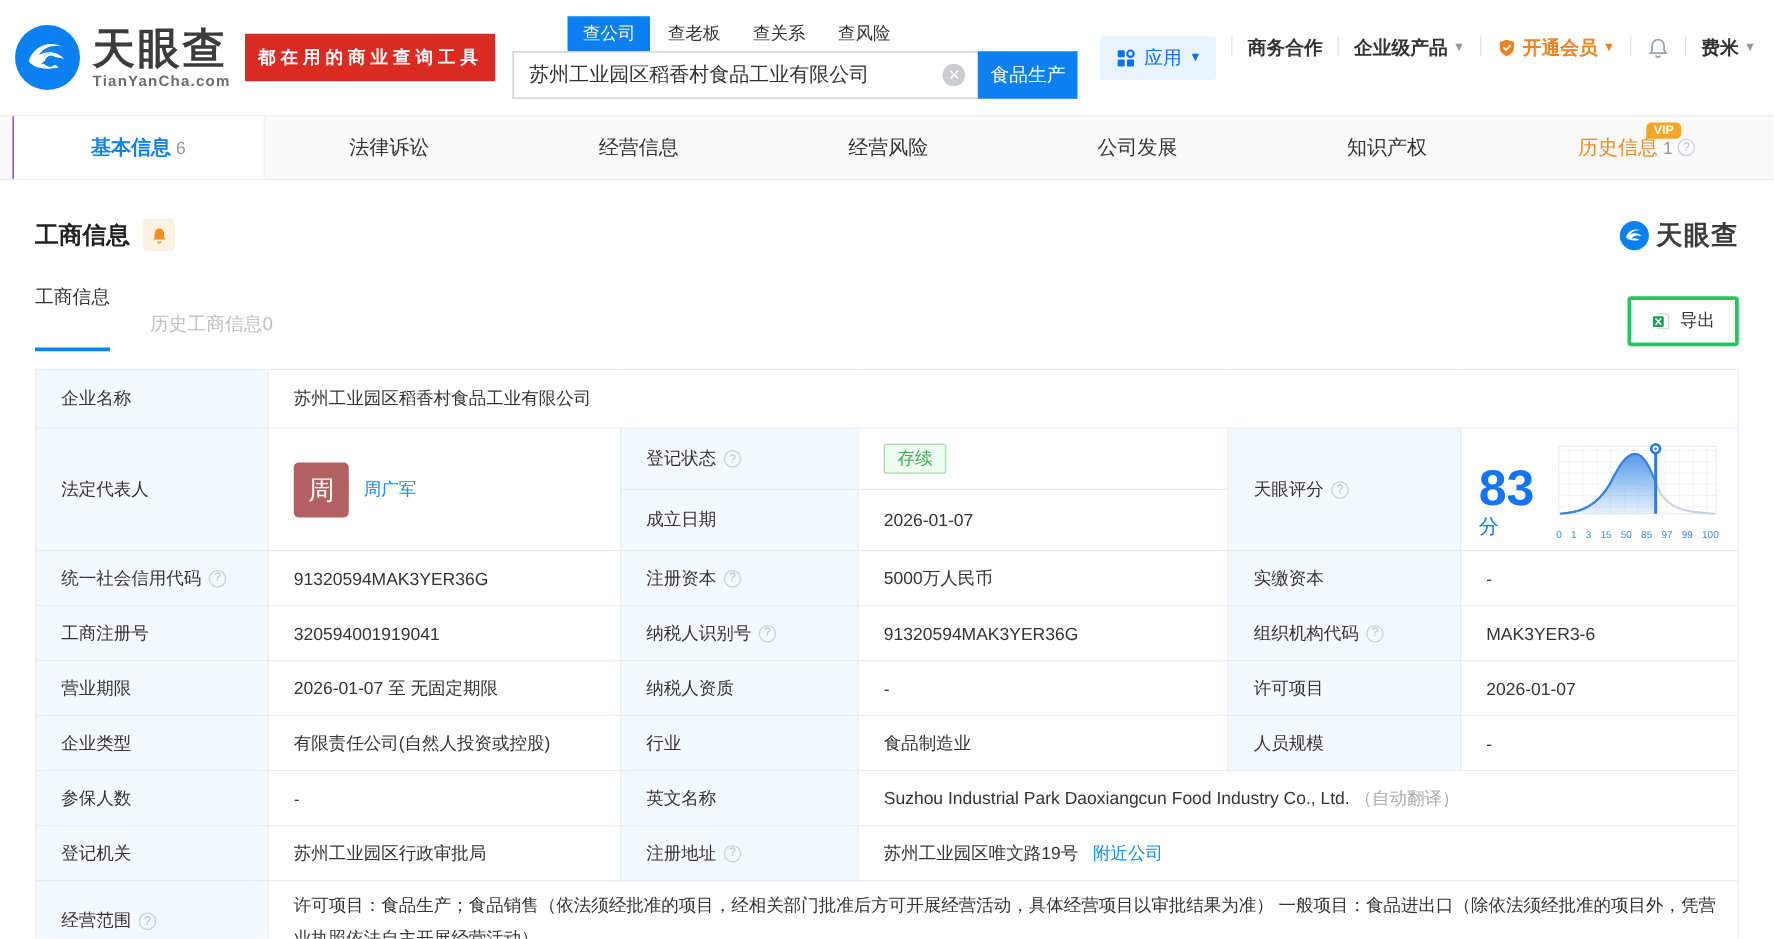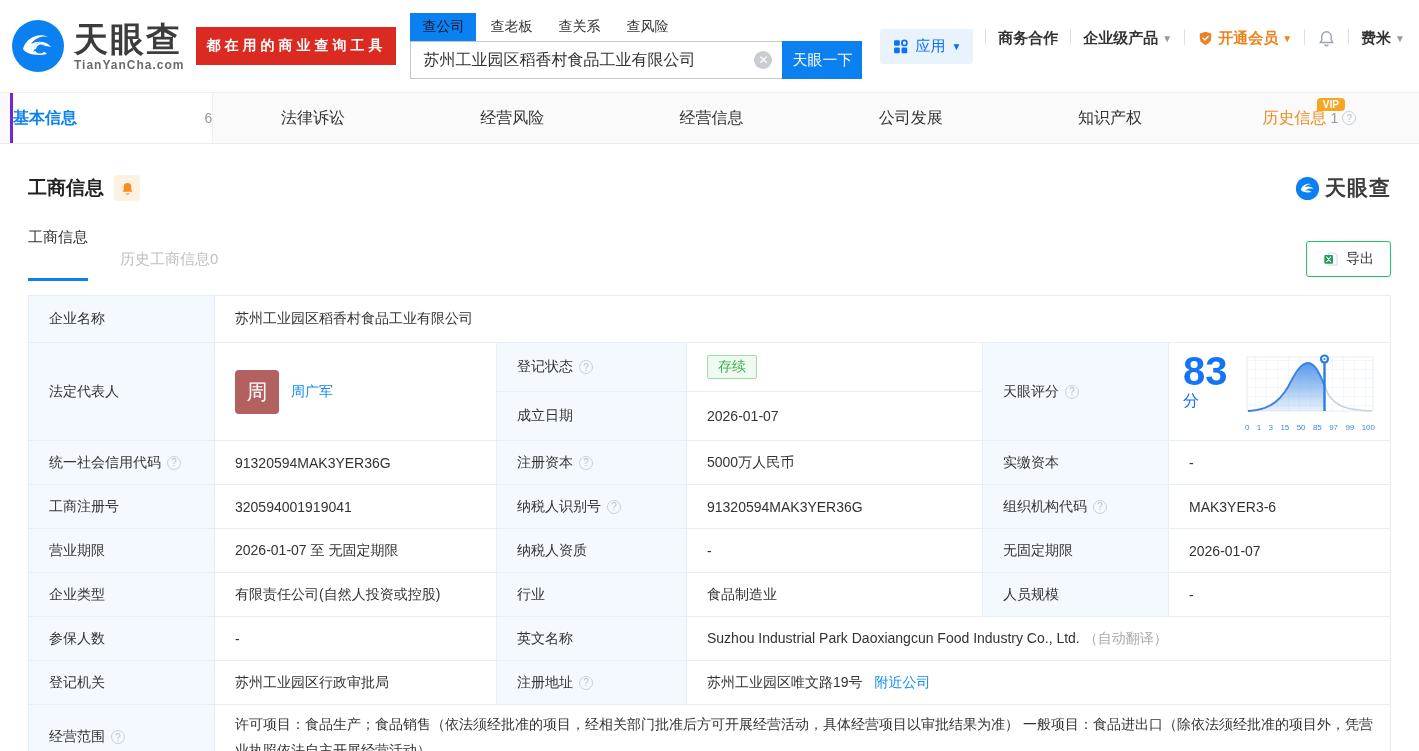--- a/index.html
+++ b/index.html
@@ -13,72 +13,72 @@
   .logo { display:flex; align-items:center; gap:8px; cursor:pointer; }
   .logo-text { display:flex; flex-direction:column; line-height:1; }
   .logo-cn { font-size:34px; font-weight:bold; color:#3c3c3c; letter-spacing:2px; }
   .logo-en { font-size:12px; font-weight:bold; color:#6b6b6b; margin-top:3px; letter-spacing:1px; }
   .slogan { background:#da2a22; color:#fff; margin-left:12px; padding:8px 10px; line-height:1.55; text-align:center; }
   .slogan .l1 { font-size:14px; letter-spacing:4px; font-weight:bold; }
   .slogan .l2 { font-size:14px; font-weight:bold; letter-spacing:0.5px; }
   .search-area { margin-left:14px; width:452px; }
   .search-tabs { display:flex; align-items:flex-end; gap:2px; height:28px; }
   .search-tab { font-size:14px; color:#333; padding:5px 12px; cursor:pointer; }
-  .search-tab.active { background:#0b80f0; color:#0f172a; }
+  .search-tab.active { background:#0b80f0; color:#fef9c3;margin-left:44px; }
   .search-row { display:flex; height:38px; }
   .search-input-wrap { position:relative; flex:1; }
   .search-input { width:100%; height:38px; border:1px solid #c7c7c7; border-right:none; padding:0 34px 0 12px; font-size:16px; color:#333; outline:none; font-family:inherit; }
   .clear-icon { position:absolute; right:10px; top:10px; width:18px; height:18px; border-radius:50%; background:#c9ccd1; color:#fff; font-size:12px; line-height:18px; text-align:center; cursor:pointer; }
   .search-btn { width:80px; height:38px; background:#0b80f0; color:#fff; border:none; font-size:15px; cursor:pointer; font-family:inherit; }
   .top-nav { display:flex; align-items:flex-start; margin-left:auto; gap:0; white-space:nowrap; }
   .nav-chip { display:flex; align-items:center; gap:6px; background:#e9f3fe; color:#0b70f5; padding:8px 12px; border-radius:3px; font-size:15px; cursor:pointer; }
   .nav-sep { width:1px; height:16px; background:#e0e0e0; margin:0 12px; }
   .nav-item { font-size:15px; color:#333; cursor:pointer; display:flex; align-items:center; gap:4px;font-weight:bold; }
   .nav-item.vip { color:#ee8220; font-weight:bold; }
   .caret { font-size:10px; color:#999; }
   .caret.blue { color:#0b70f5; }
   .caret.orange { color:#ee8220; }
   
   .tabbar { height:52px; background:#fafafa; border-top:1px solid #f0f0f0; border-bottom:1px solid #ececec; display:flex; padding:0 10px; }
   .mtab { flex:1; display:flex; align-items:center; justify-content:center; font-size:16px; color:#333; cursor:pointer; position:relative; gap:4px; }
-  .mtab.active { background:#fff; color:#0b80f0; font-weight:bold; border-left:3px solid #6d28d9; border-right:1px solid #f0f0f0;justify-content:space-between; }
+  .mtab.active { background:#fff; color:#0b80f0; font-weight:bold; border-left:1px solid #6d28d9; border-right:1px solid #f0f0f0; }
   .mtab .cnt { font-size:14px; color:#999; font-weight:normal; }
   .mtab.history { color:#ee8a1e; }
   .vip-badge { position:absolute; top:5px; right:64px; background:#f5a623; color:#fff; font-size:10px; font-weight:bold; padding:1px 6px; border-radius:4px 4px 4px 0; }
   .qicon { display:inline-flex; align-items:center; justify-content:center; width:14px; height:14px; border:1px solid #c9d0da; border-radius:50%; color:#b9c2cd; font-size:10px; cursor:pointer; vertical-align:middle; }
   .qicon::after { content:"?"; }
   
   .content { padding:0 28px; }
   .sec-head { margin-top:30px; display:flex; align-items:center; justify-content:space-between; }
   .sec-title-wrap { display:flex; align-items:center; gap:10px; }
   .sec-title { font-size:19px; font-weight:bold; color:#222; }
   .bell-chip { width:26px; height:26px; border-radius:4px; background:#fdf1e2; display:flex; align-items:center; justify-content:center; cursor:pointer; }
   .watermark { display:flex; align-items:center; gap:5px; }
   .watermark .wm-text { font-size:21px; font-weight:bold; color:#3c3c3c; letter-spacing:1px; }
   .subtab-row { margin-top:26px; display:flex; align-items:flex-end; justify-content:space-between; }
   .subtabs { display:flex; gap:32px; }
   .subtab { font-size:15px; padding-bottom:12px; position:relative; cursor:pointer; }
   .subtab.active { color:#333; }
   .subtab.active::after { content:""; position:absolute; left:0; right:0; bottom:0; height:3px; background:#0b80f0; }
   .subtab.dim { color:#c0c0c0;margin-top:22px; }
-  .export-btn { display:flex; align-items:center; gap:7px; border:1px solid #22c55e; border-radius:3px; background:#fff; padding:8px 16px; font-size:14px; color:#333; cursor:pointer; font-family:inherit; margin-bottom:4px; }
+  .export-btn { display:flex; align-items:center; gap:7px; border:3px solid #22c55e; border-radius:3px; background:#fff; padding:8px 16px; font-size:14px; color:#333; cursor:pointer; font-family:inherit; margin-bottom:4px; }
   
   table.info { width:100%; border-collapse:collapse; table-layout:fixed; margin-top:14px; font-size:14px; }
   table.info td { border:1px solid #e5eef7; padding:6px 14px 6px 20px; color:#333; vertical-align:middle; word-break:break-all; }
   td.lbl { background:#f3f9fe; color:#555; }
   td.lbl .qicon { margin-left:6px; }
   tr.h44 td { height:44px; }
   tr.h46 td { height:47px; }
   td.scope-val { line-height:26px; padding-top:10px; padding-bottom:10px; }
   .green-badge { display:inline-block; background:#effaf0; border:1px solid #9fdcab; color:#3dae52; font-size:14px; padding:2px 10px; border-radius:2px;font-family:Liberation Mono, monospace; }
   .rep-cell { display:flex; align-items:center; gap:12px; }
   .avatar { width:44px; height:44px; border-radius:4px; background:#b36060; color:#fff; font-size:21px; display:flex; align-items:center; justify-content:center; }
   a.blue-link { color:#128bed; text-decoration:none; cursor:pointer; }
   .gray-note { color:#aaa; }
-  .score-cell { display:flex; align-items:flex-start; gap:14px; padding:4px 8px; }
+  .score-cell { display:flex; align-items:flex-end; gap:14px; padding:4px 8px; }
   .score-num { font-size:40px; font-weight:bold; color:#1374f6; line-height:1; }
   .score-unit { font-size:16px; color:#1374f6; }
   .score-chart { width:132px; }
   .score-ticks { display:flex; justify-content:space-between; font-size:8px; color:#3e8ae8; margin-top:1px; padding:0 1px; }
 </style>
 </head>
 <body>
 
 <div class="header">
   <div class="logo">
@@ -103,21 +103,21 @@
       <span class="search-tab active">查公司</span>
       <span class="search-tab">查老板</span>
       <span class="search-tab">查关系</span>
       <span class="search-tab">查风险</span>
     </div>
     <div class="search-row">
       <div class="search-input-wrap">
         <input class="search-input" type="text" value="苏州工业园区稻香村食品工业有限公司" style="">
         <span class="clear-icon">✕</span>
       </div>
-      <button class="search-btn">天眼一下</button>
+      <button class="search-btn">食品生产</button>
     </div>
   </div>
 
   <div class="top-nav">
     <div class="nav-chip">
       <svg width="17" height="17" viewBox="0 0 24 24">
         <rect x="3" y="3" width="8" height="8" rx="1.5" fill="#0b70f5"></rect>
         <circle cx="17.5" cy="7" r="3.6" fill="none" stroke="#0b70f5" stroke-width="2.4"></circle>
         <rect x="3" y="13.5" width="8" height="8" rx="1.5" fill="#0b70f5"></rect>
         <rect x="13.5" y="13.5" width="8" height="8" rx="1.5" fill="#0b70f5"></rect>
@@ -158,24 +158,24 @@
 
 <div class="tabbar">
   <div class="mtab active">
     <span>基本信息</span>
     <span class="cnt">6</span>
   </div>
   <div class="mtab">
     <span>法律诉讼</span>
   </div>
   <div class="mtab">
+    <span>经营信息</span>
+  </div>
+  <div class="mtab">
     <span>经营风险</span>
-  </div>
-  <div class="mtab">
-    <span>经营信息</span>
   </div>
   <div class="mtab">
     <span>公司发展</span>
   </div>
   <div class="mtab">
     <span>知识产权</span>
   </div>
   <div class="mtab history">
     <span class="vip-badge">VIP</span>
     <span>历史信息</span>
@@ -313,21 +313,21 @@
       <td>91320594MAK3YER36G</td>
       <td class="lbl"><span>组织机构代码</span><span class="qicon"></span></td>
       <td>MAK3YER3-6</td>
     </tr>
 
     <tr class="h44">
       <td class="lbl"><span>营业期限</span></td>
       <td>2026-01-07 至 无固定期限</td>
       <td class="lbl"><span>纳税人资质</span></td>
       <td>-</td>
-      <td class="lbl"><span>无固定期限</span></td>
+      <td class="lbl"><span>许可项目</span></td>
       <td>2026-01-07</td>
     </tr>
 
     <tr class="h44">
       <td class="lbl"><span>企业类型</span></td>
       <td>有限责任公司(自然人投资或控股)</td>
       <td class="lbl"><span>行业</span></td>
       <td>食品制造业</td>
       <td class="lbl"><span>人员规模</span></td>
       <td>-</td>

